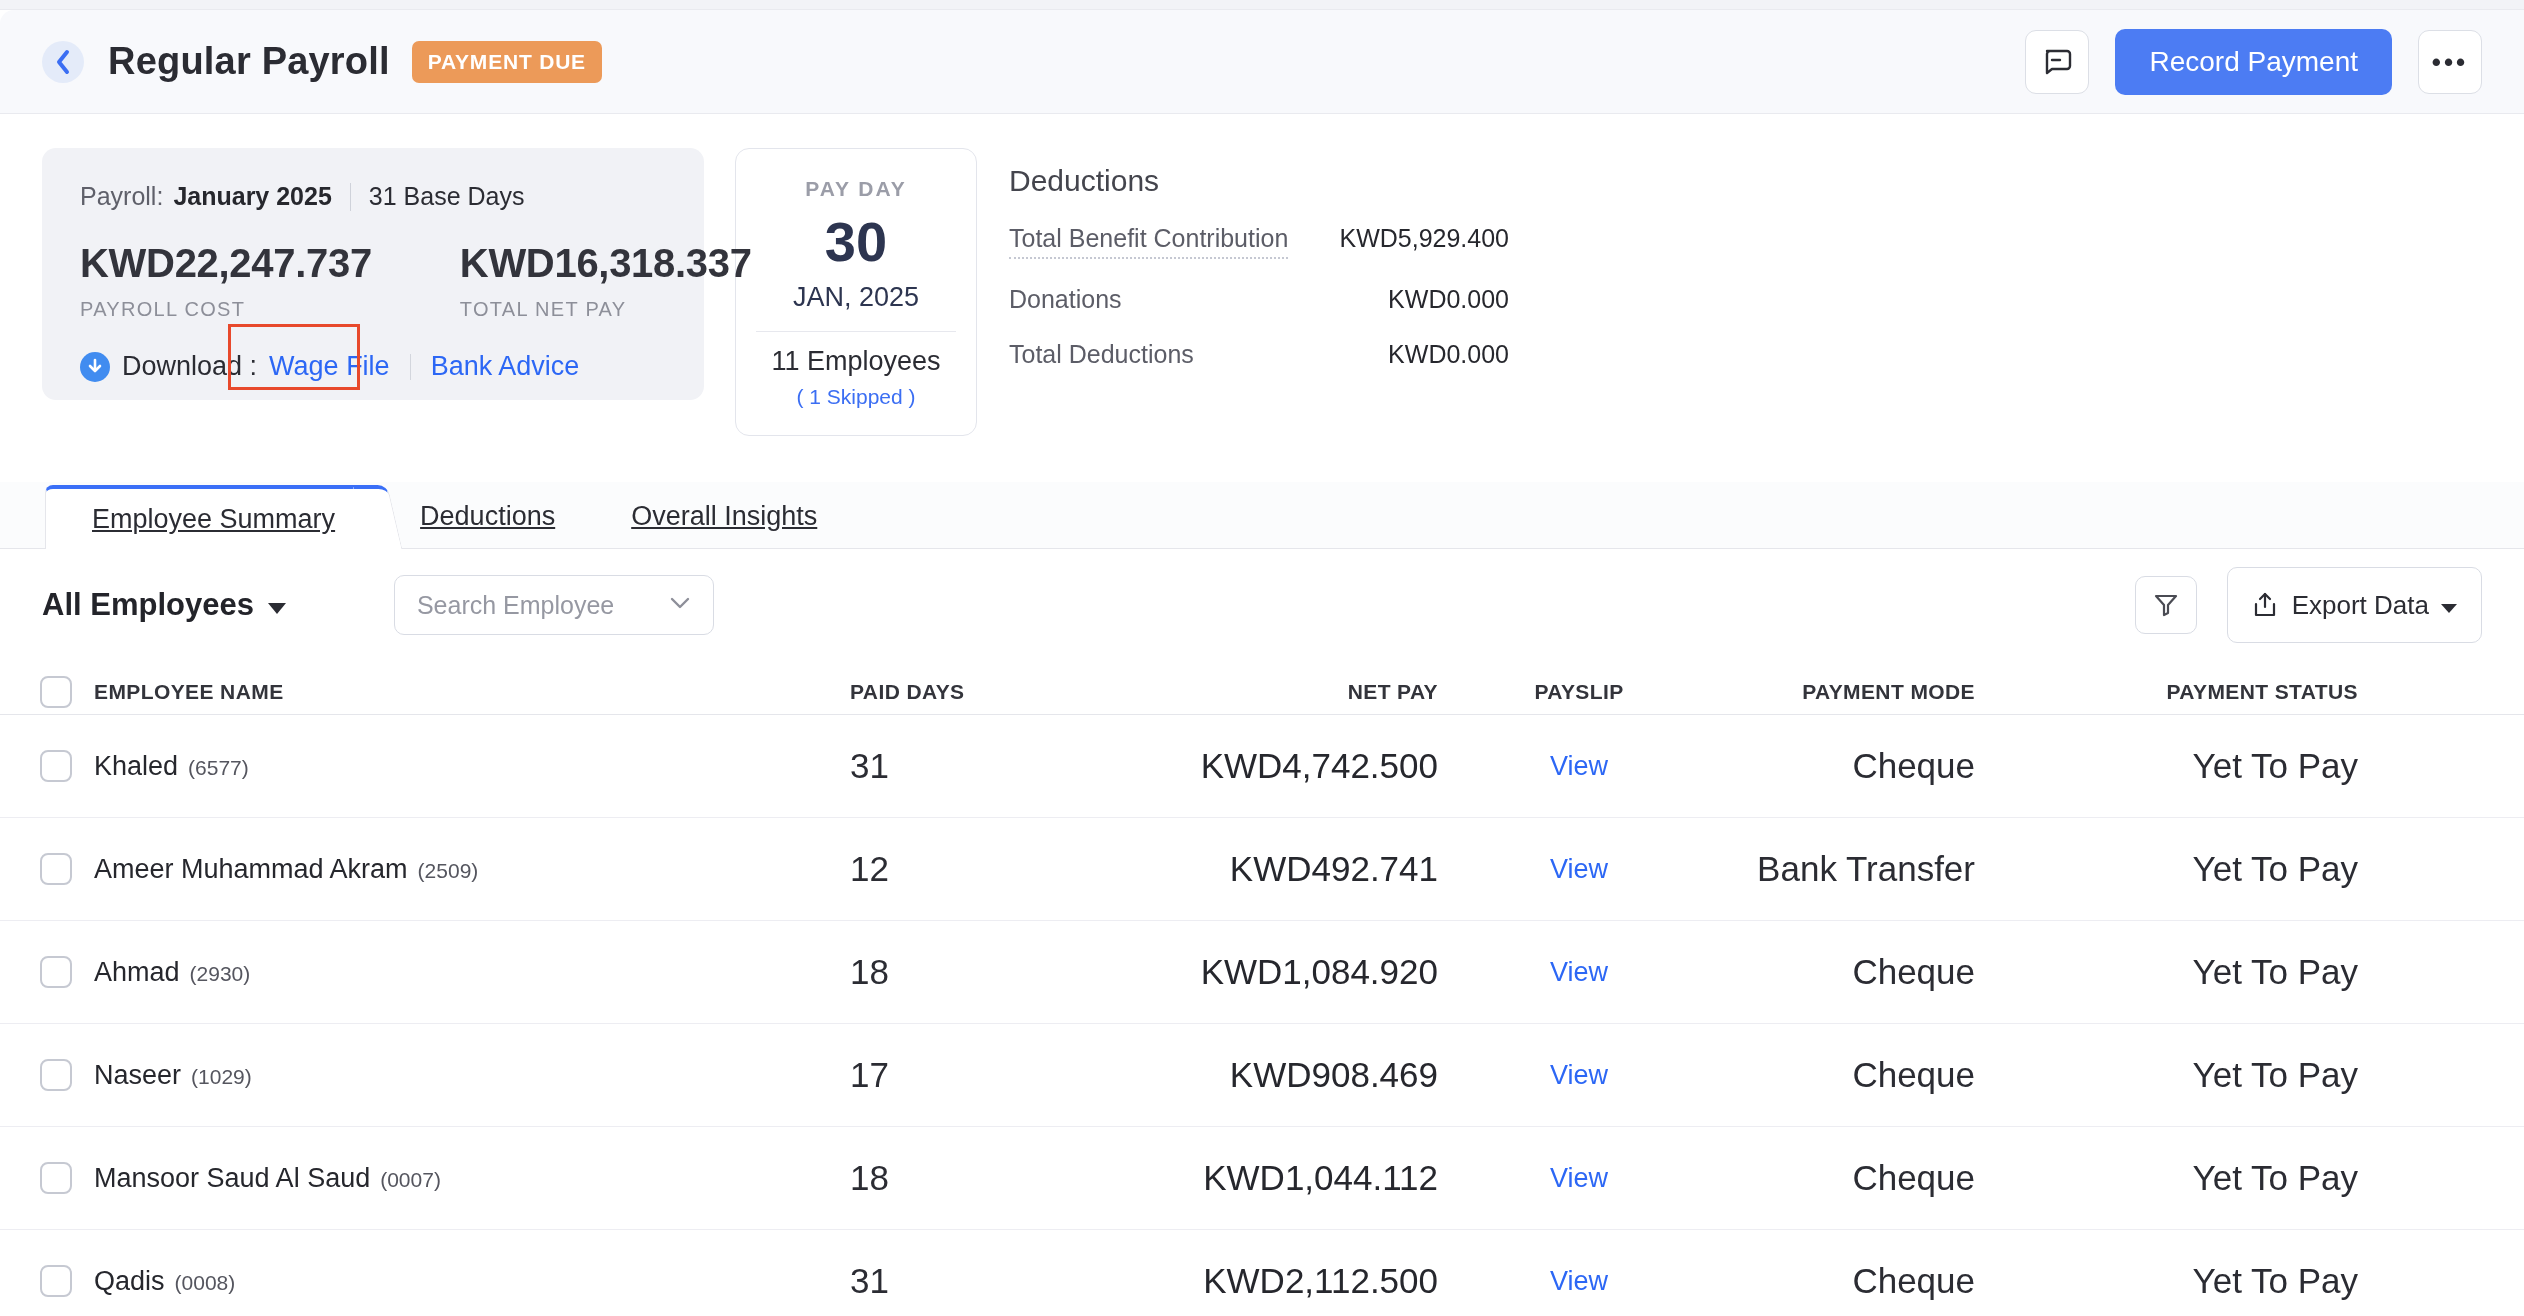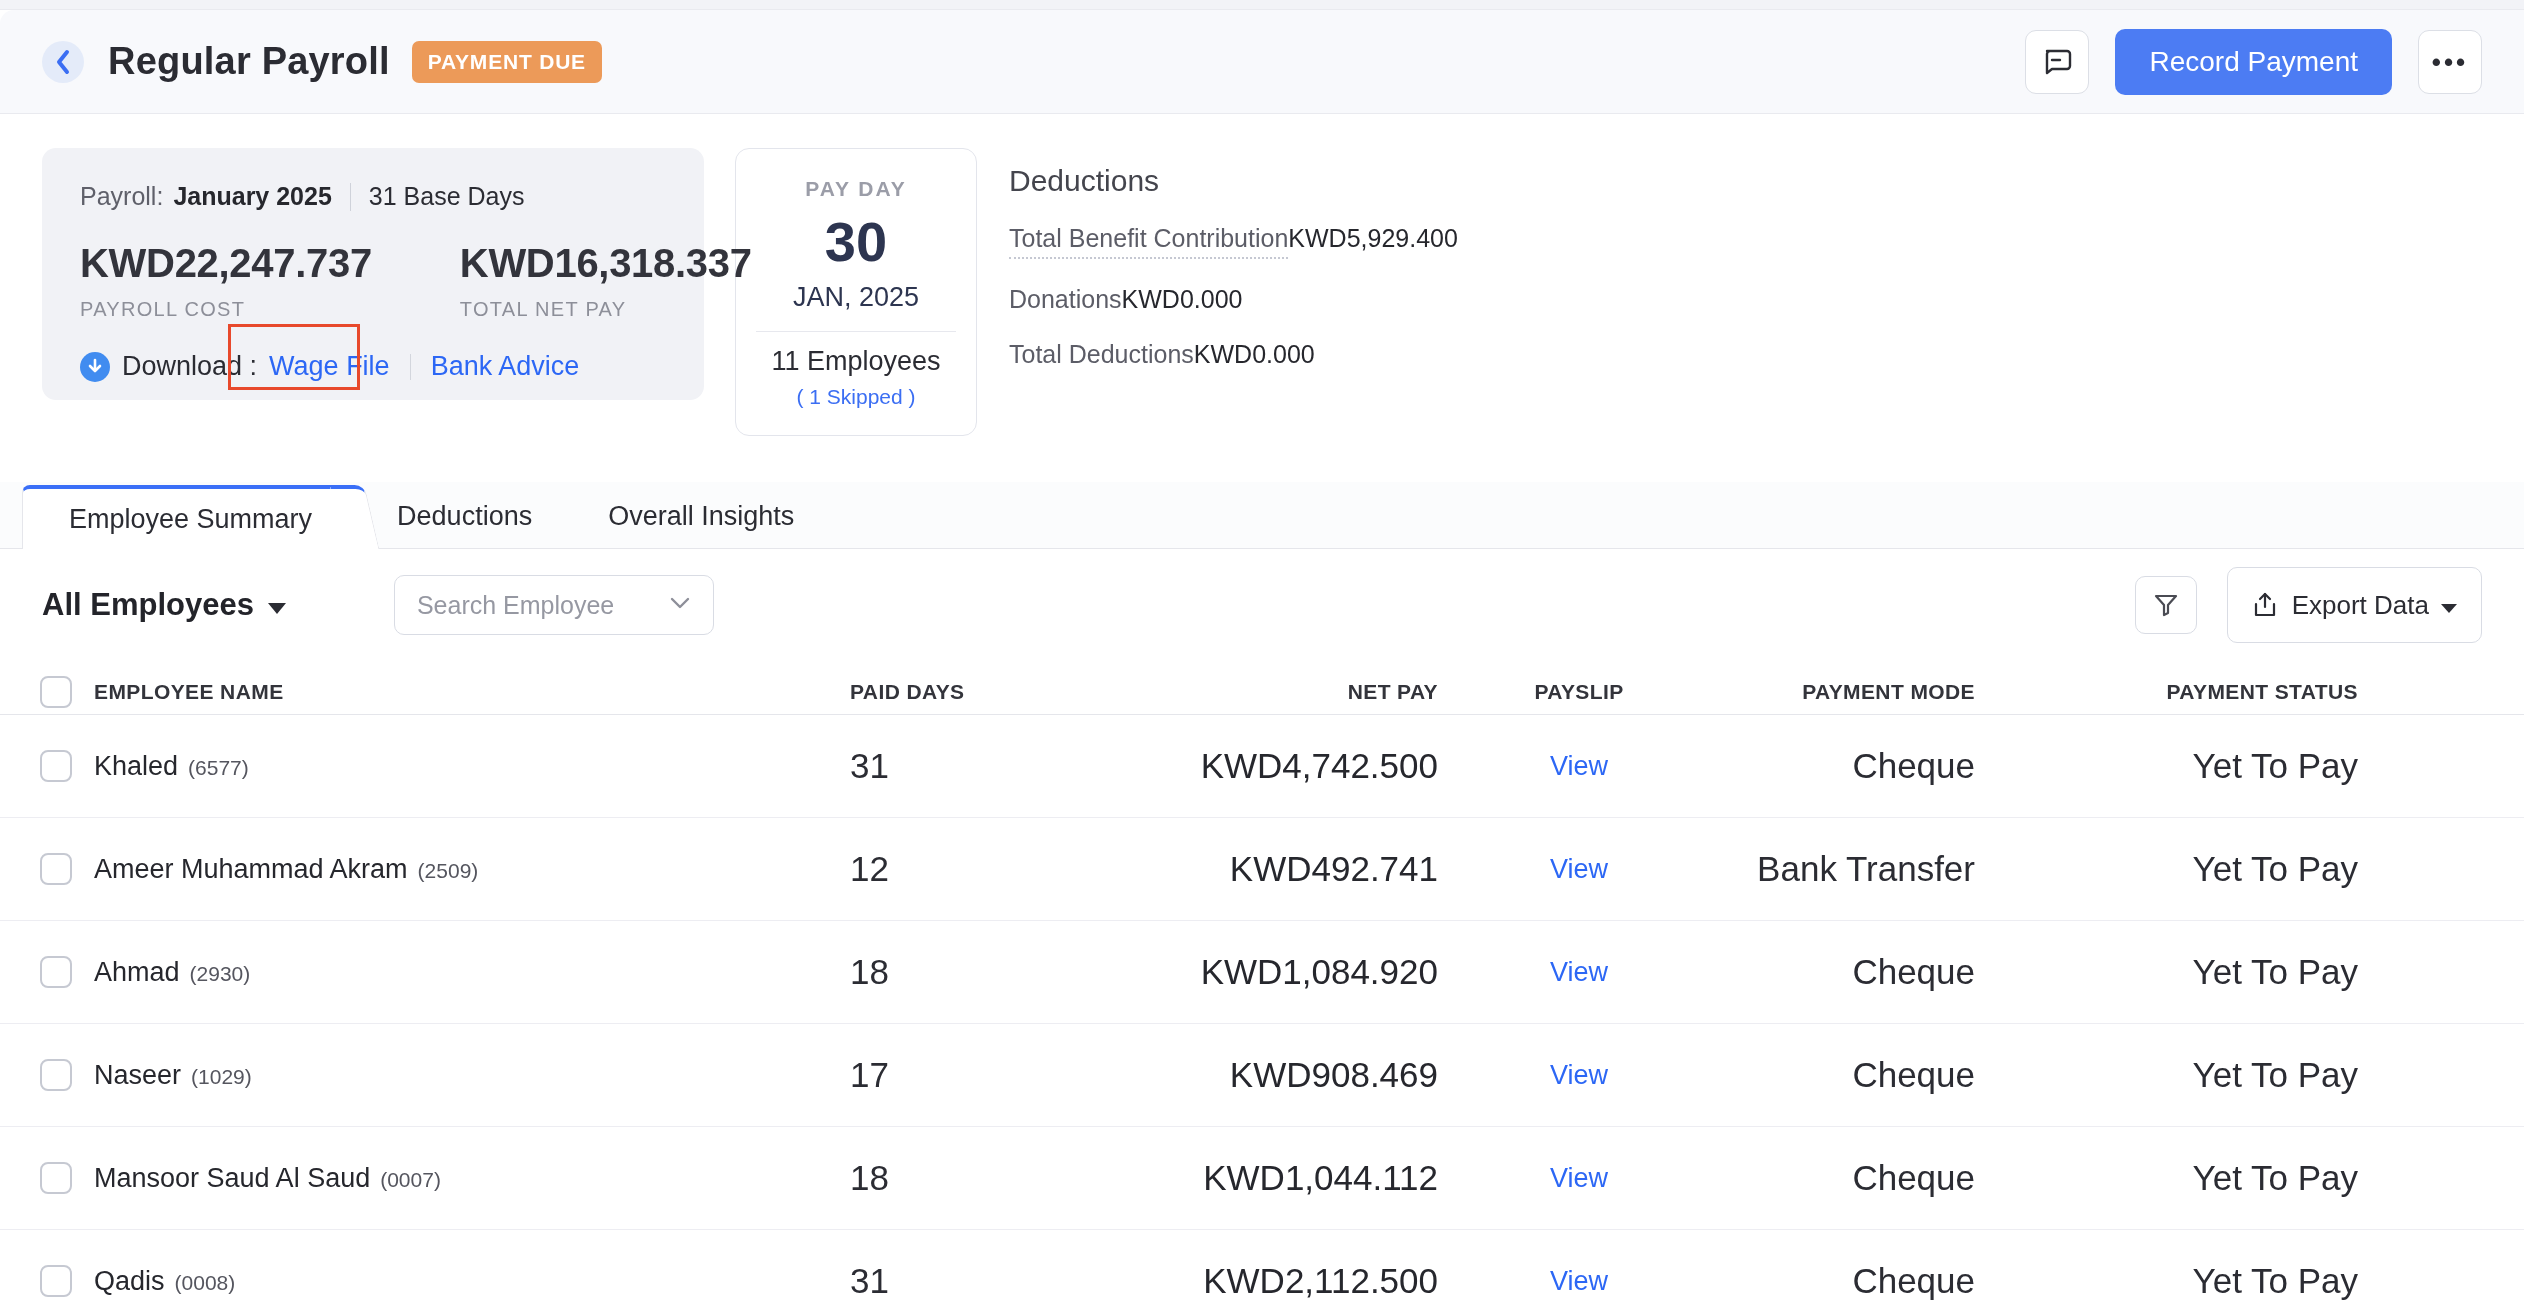--- a/index.html
+++ b/index.html
@@ -51,28 +51,28 @@
     border-radius:14px; margin-left:31px; text-align:center; padding-top:28px; flex:0 0 auto; }
   .payday-label { font-size:21px; font-weight:600; color:#9b9da8; letter-spacing:2px; }
   .payday-day { font-size:56px; font-weight:600; color:#2d3550; margin-top:8px; }
   .payday-date { font-size:27px; font-weight:500; color:#2d3550; margin-top:8px; }
   .payday-hr { width:200px; height:1px; background:#e7e8ee; margin:18px auto 0 auto; }
   .payday-emps { font-size:27px; font-weight:500; color:#2b2c33; margin-top:14px; }
   .payday-skipped { display:inline-block; font-size:21px; color:#3b6ef3; margin-top:8px; cursor:pointer; }
 
   .deductions-block { margin-left:32px; padding-top:16px; width:500px; }
   .deductions-title { font-size:30px; font-weight:500; color:#44454d; }
-  .ded-row { display:flex; justify-content:flex-start; align-items:baseline; margin-top:26px; }
+  .ded-row { display:flex; justify-content:space-between; align-items:baseline; margin-top:26px; }
   .ded-label { font-size:25px; color:#5c5d67; }
   .ded-label.hint { border-bottom:2px dotted #c5c8d2; padding-bottom:4px; }
   .ded-value { font-size:25px; font-weight:500; color:#26272d; }
 
   
   .tabbar { display:flex; align-items:flex-end; margin-top:46px; border-bottom:1px solid #e5e6eb;
-    padding-left:22px; height:67px; background:#fbfcfd; }
+    padding-left:45px; height:67px; background:#fbfcfd;text-decoration:underline; }
   .tab { position:relative; font-size:27px; color:#2b2c33; line-height:63px; padding:0 38px;
     cursor:pointer; white-space:nowrap; }
   .tab.active { background:#ffffff; border:1px solid #e5e6eb; border-bottom:none;
     border-top:4px solid #3a6ff7; border-radius:8px 8px 0 0; margin-bottom:-1px; z-index:2;
     padding:0 46px; font-weight:500; line-height:60px; }
   .tab.active::after { content:""; position:absolute; top:-4px; right:-14px; bottom:0; width:34px;
     background:#ffffff; border-right:1px solid #e5e6eb; border-top:4px solid #3a6ff7;
     border-top-right-radius:10px; transform:skewX(13deg); z-index:-1; }
 
   

